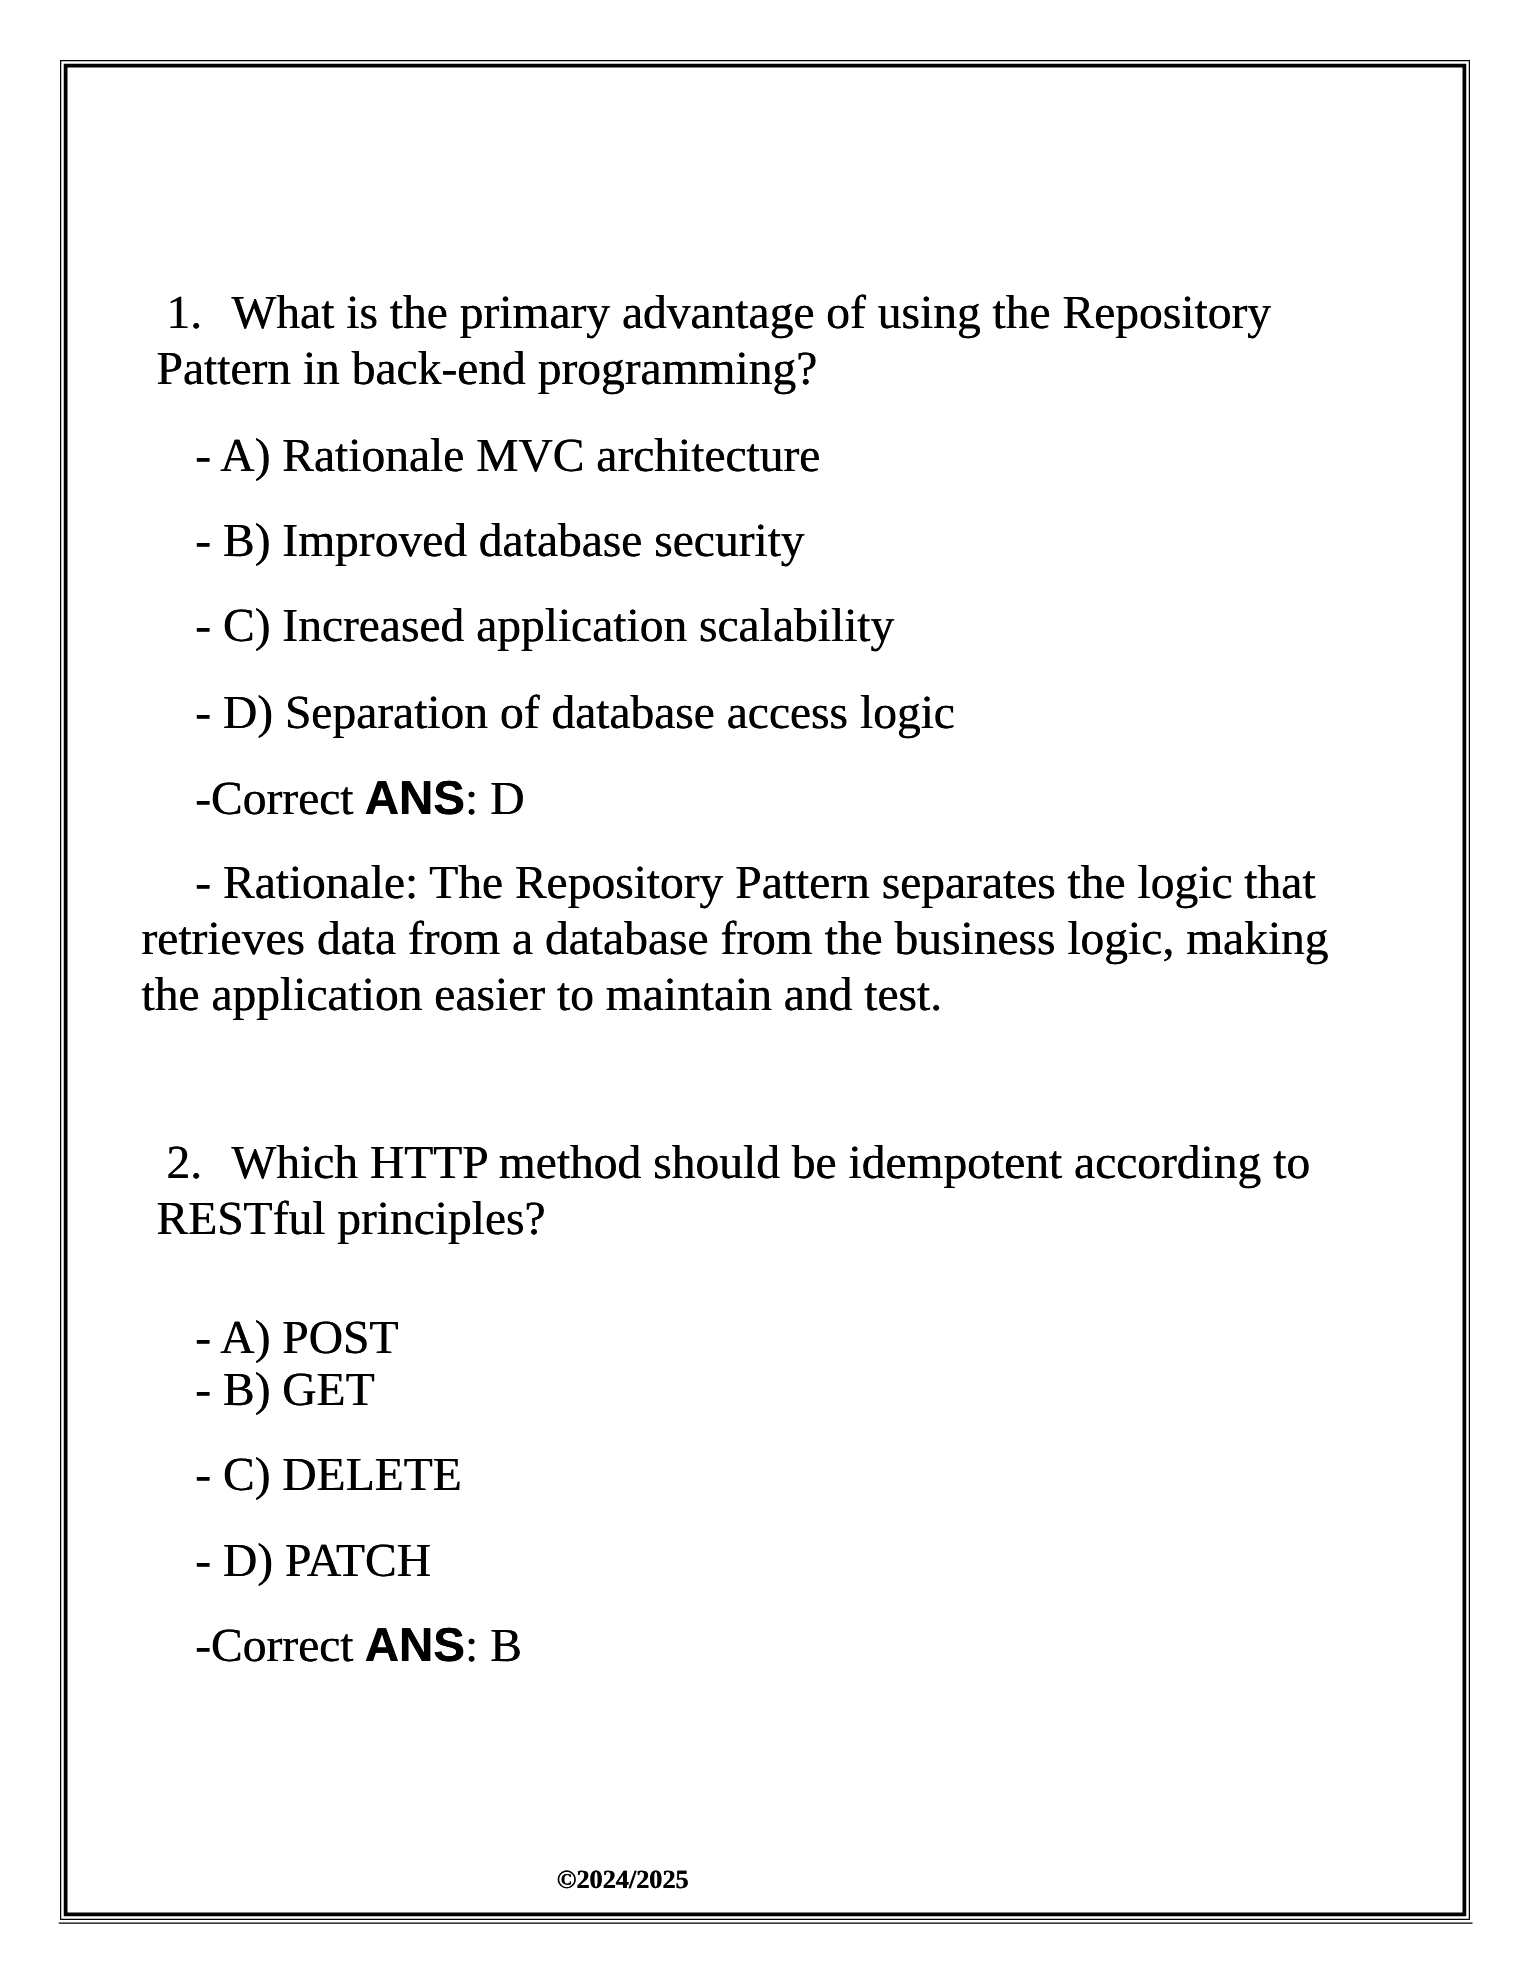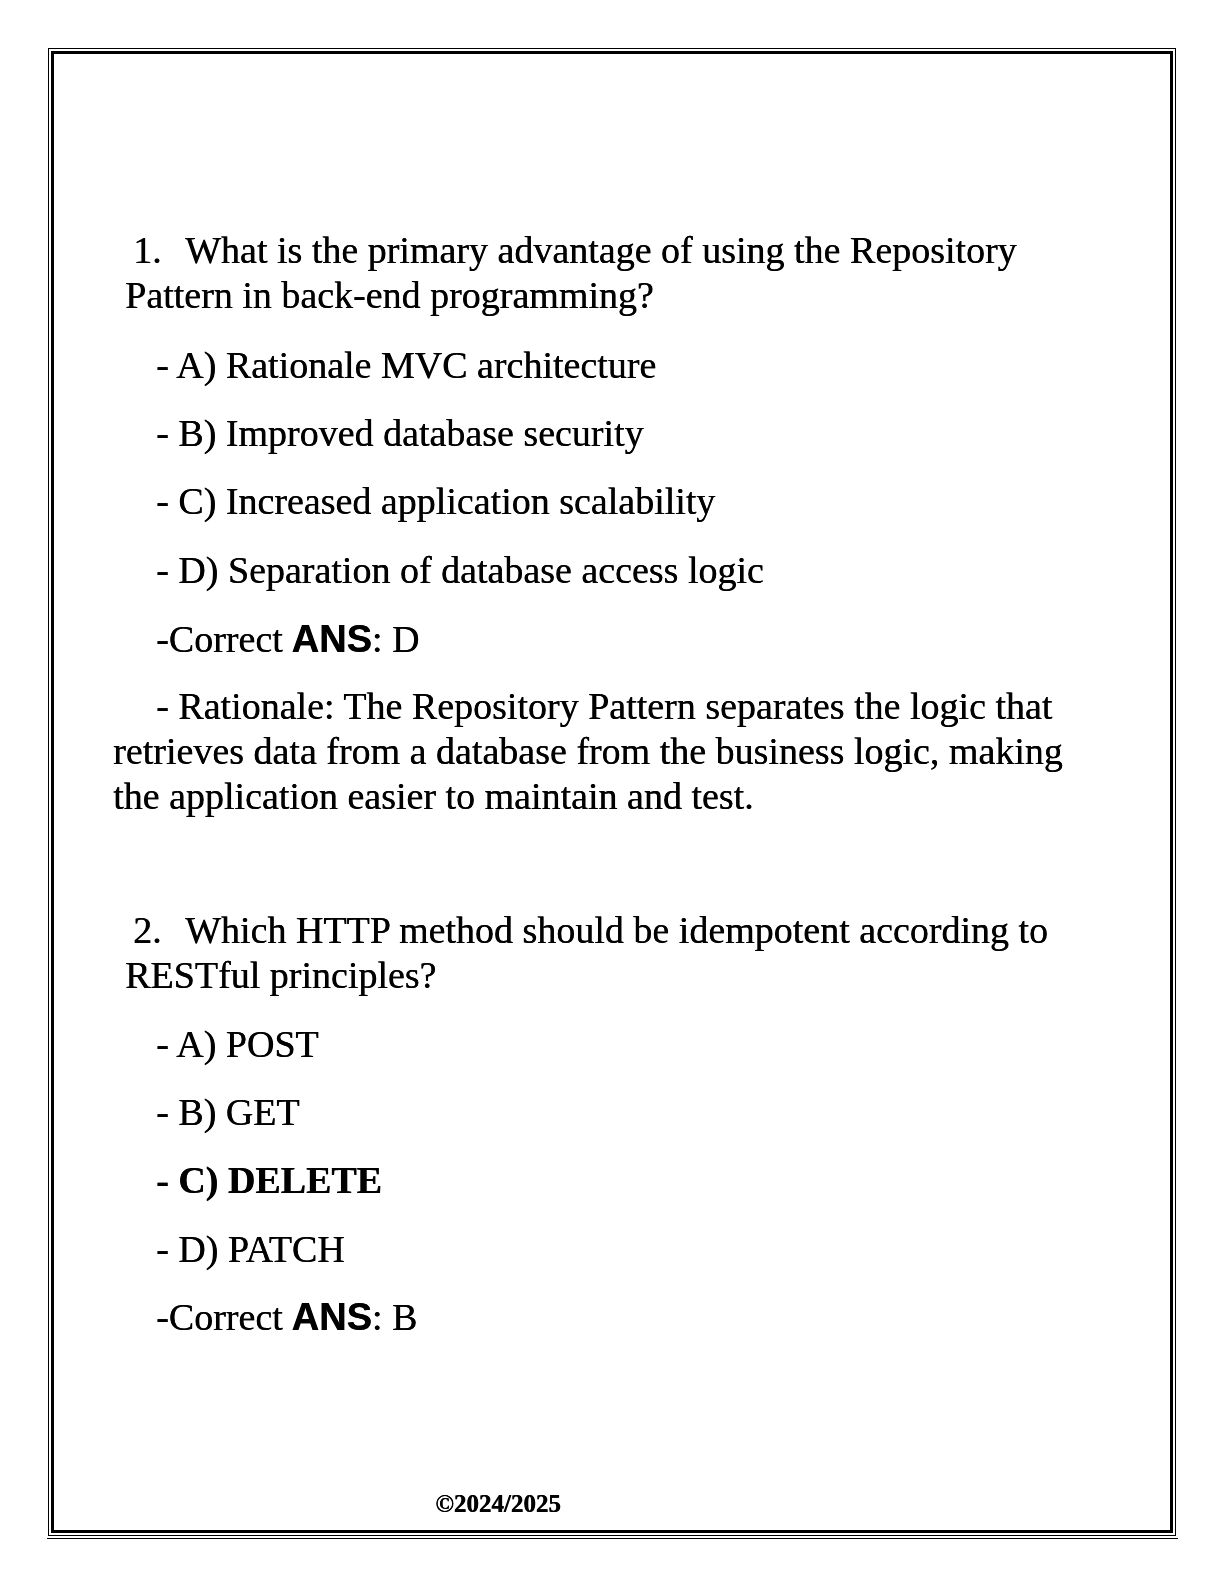--- a/index.html
+++ b/index.html
@@ -70,32 +70,32 @@
     font-family: "Liberation Sans", "DejaVu Sans", sans-serif;
     font-weight: 700;
     margin-left: 9px;
   }
   .rationale {
     left: 113px;
     top: 684px;
     width: 985px;
     text-indent: 43px;
   }
-  .opt-a2 { top: 1022px; }
+  .opt-a2 { top: 1048px; }
   .opt-b2 { top: 1090px; }
-  .opt-c2 { top: 1158px; font-weight: bold; }
+  .opt-c2 { top: 1158px; }
   .opt-d2 { top: 1227px; }
   .ans2   { top: 1295px; }
   .footer {
     position: absolute;
     left: 48px;
     top: 1493px;
     width: 900px;
     text-align: center;
-    font-size: 25px;
+    font-size: 21px;
     font-weight: 700;
     line-height: 21px;
     text-shadow: 0.4px 0 0 #000;
   }
 </style>
 </head>
 <body>
 
 <div class="frame">
   <div class="frame-inner"></div>

